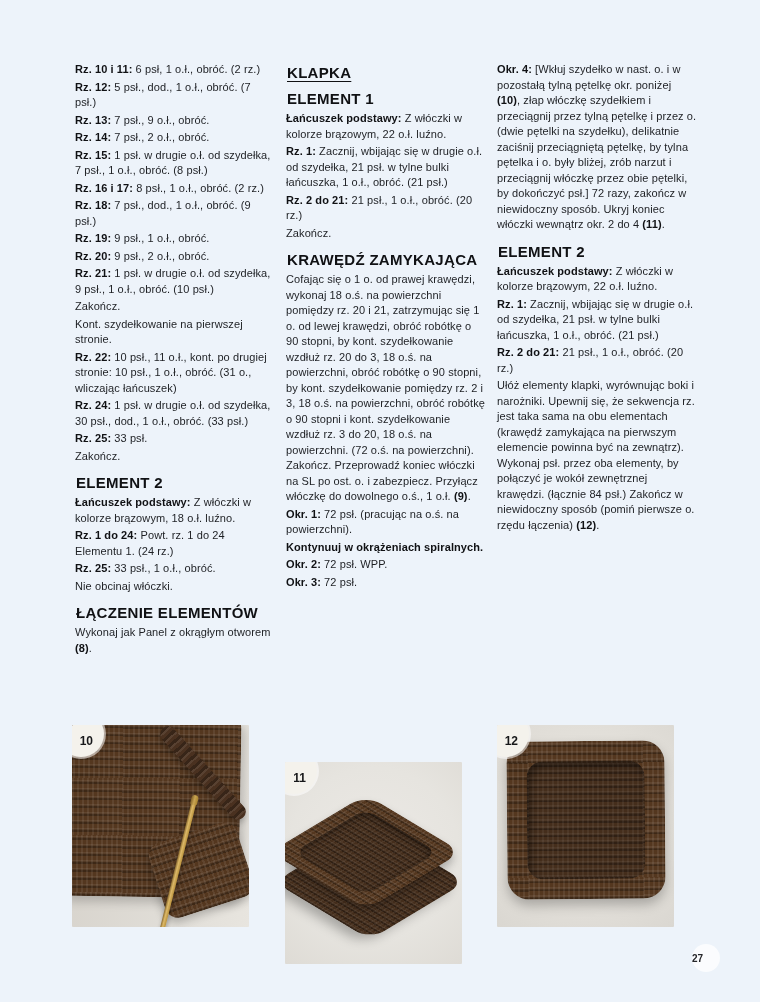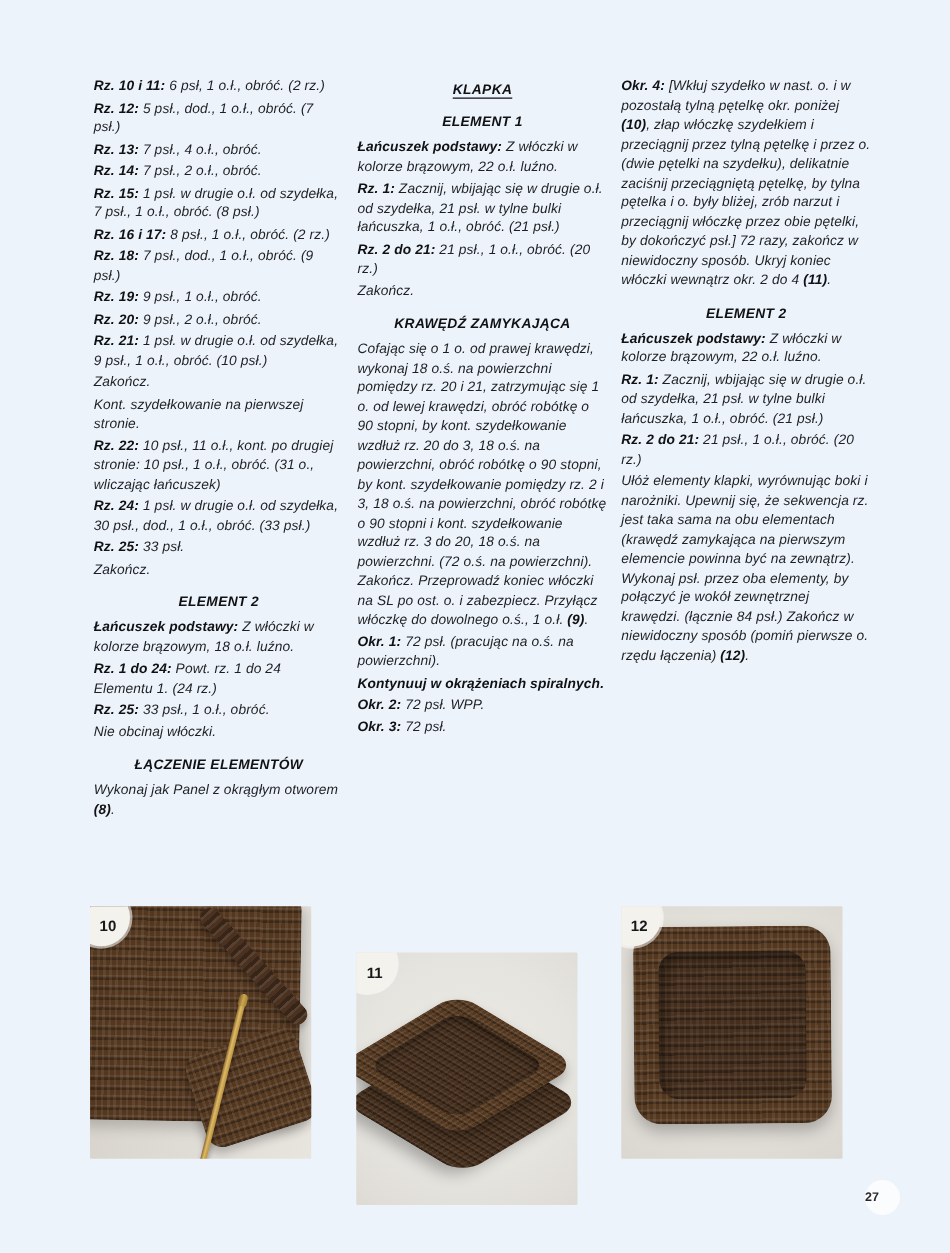--- a/index.html
+++ b/index.html
@@ -7,29 +7,28 @@
     width:760px;height:1002px;
     background:#edf3fa;
     font-family:"Liberation Sans","DejaVu Sans",sans-serif;
     position:relative;overflow:hidden;
     color:#1d1f23;
   }
   .col{
     position:absolute;top:62px;width:200px;
     font-size:11px;line-height:15.5px;
     letter-spacing:.1px;
-    font-style:italic;
   }
   #col-left{left:75px;}
   #col-middle{left:286px;}
   #col-right{left:497px;}
   .col p{margin:0 0 2px;}
   .col h3{
-    font-size:11px;line-height:15px;
-    margin:11px 1px 5px;letter-spacing:.3px;color:#101114;text-align:center;
+    font-size:15px;line-height:15px;
+    margin:11px 1px 5px;letter-spacing:.3px;color:#101114;
   }
   .col h3:first-child{margin-top:3px;}
   .col h3.underline{text-decoration:underline;text-underline-offset:3px;}
   .col .b{font-weight:bold;color:#101114;}
 
   
   .photo{
     position:absolute;top:725px;width:177px;height:202px;
     margin:0;overflow:hidden;border-radius:1px;
   }
@@ -129,21 +128,21 @@
     display:flex;align-items:center;justify-content:flex-start;
   }
   .page-number span{font-size:10px;font-weight:bold;color:#26272b;}
 </style>
 </head>
 <body>
 
 <div class="col" id="col-left">
     <p><span class="b">Rz. 10 i 11: </span><span>6 psł, 1 o.ł., obróć. (2 rz.)</span></p>
     <p><span class="b">Rz. 12: </span><span>5 psł., dod., 1 o.ł., obróć. (7 psł.)</span></p>
-    <p><span class="b">Rz. 13: </span><span>7 psł., 4 o.ł., obróć.</span></p>
+    <p><span class="b">Rz. 13: </span><span>7 psł., 9 o.ł., obróć.</span></p>
     <p><span class="b">Rz. 14: </span><span>7 psł., 2 o.ł., obróć.</span></p>
     <p><span class="b">Rz. 15: </span><span>1 psł. w drugie o.ł. od szydełka, 7 psł., 1 o.ł., obróć. (8 psł.)</span></p>
     <p><span class="b">Rz. 16 i 17: </span><span>8 psł., 1 o.ł., obróć. (2 rz.)</span></p>
     <p><span class="b">Rz. 18: </span><span>7 psł., dod., 1 o.ł., obróć. (9 psł.)</span></p>
     <p><span class="b">Rz. 19: </span><span>9 psł., 1 o.ł., obróć.</span></p>
     <p><span class="b">Rz. 20: </span><span>9 psł., 2 o.ł., obróć.</span></p>
     <p><span class="b">Rz. 21: </span><span>1 psł. w drugie o.ł. od szydełka, 9 psł., 1 o.ł., obróć. (10 psł.)</span></p>
     <p><span>Zakończ.</span></p>
     <p><span>Kont. szydełkowanie na pierwszej stronie.</span></p>
     <p><span class="b">Rz. 22: </span><span>10 psł., 11 o.ł., kont. po drugiej stronie: 10 psł., 1 o.ł., obróć. (31 o., wliczając łańcuszek)</span></p>

